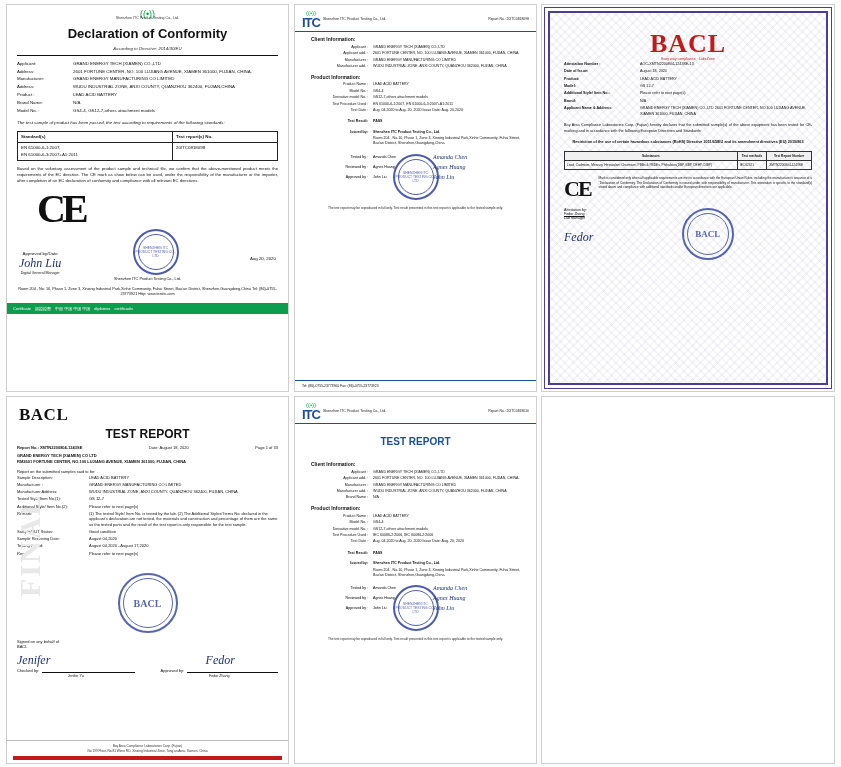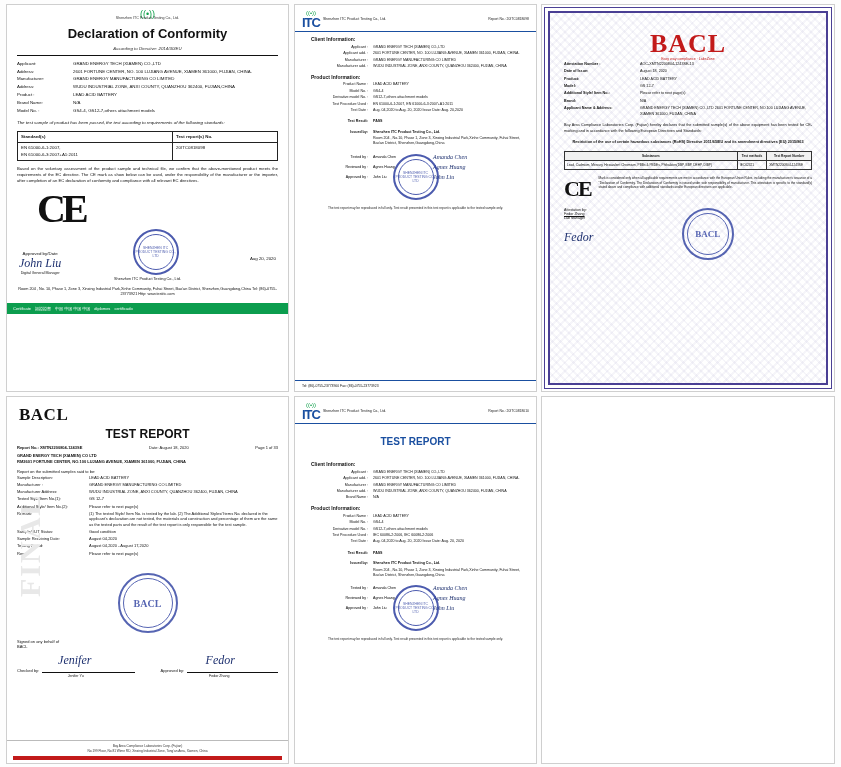--- a/index.html
+++ b/index.html
@@ -723,21 +723,21 @@
           <span>BACL</span>
         </div>
     </div>
 
     <div class="sign-area">
       <div>Signed on any behalf of</div>
       <div>BACL</div>
     </div>
 
     <div style="display:flex;gap:30px;padding:4px 10px 0 10px;">
-      <div class="sig-script" style="flex:1;text-align:center;font-family:Liberation Serif, serif;">Jenifer</div>
+      <div class="sig-script" style="flex:1;text-align:left;font-family:Liberation Serif, serif;">Jenifer</div>
       <div class="sig-script" style="flex:1;text-align:center;">Fedor</div>
     </div>
 
     <div class="sign-two" style="padding-top:0;">
       <div class="col">
         <div style="display:flex;align-items:flex-end;gap:3px;">
           <span>Checked by:</span>
           <span style="flex:1;border-bottom:1px solid #111;height:1px;"></span>
         </div>
         <div class="sig-name">Jenifer Yu</div>

